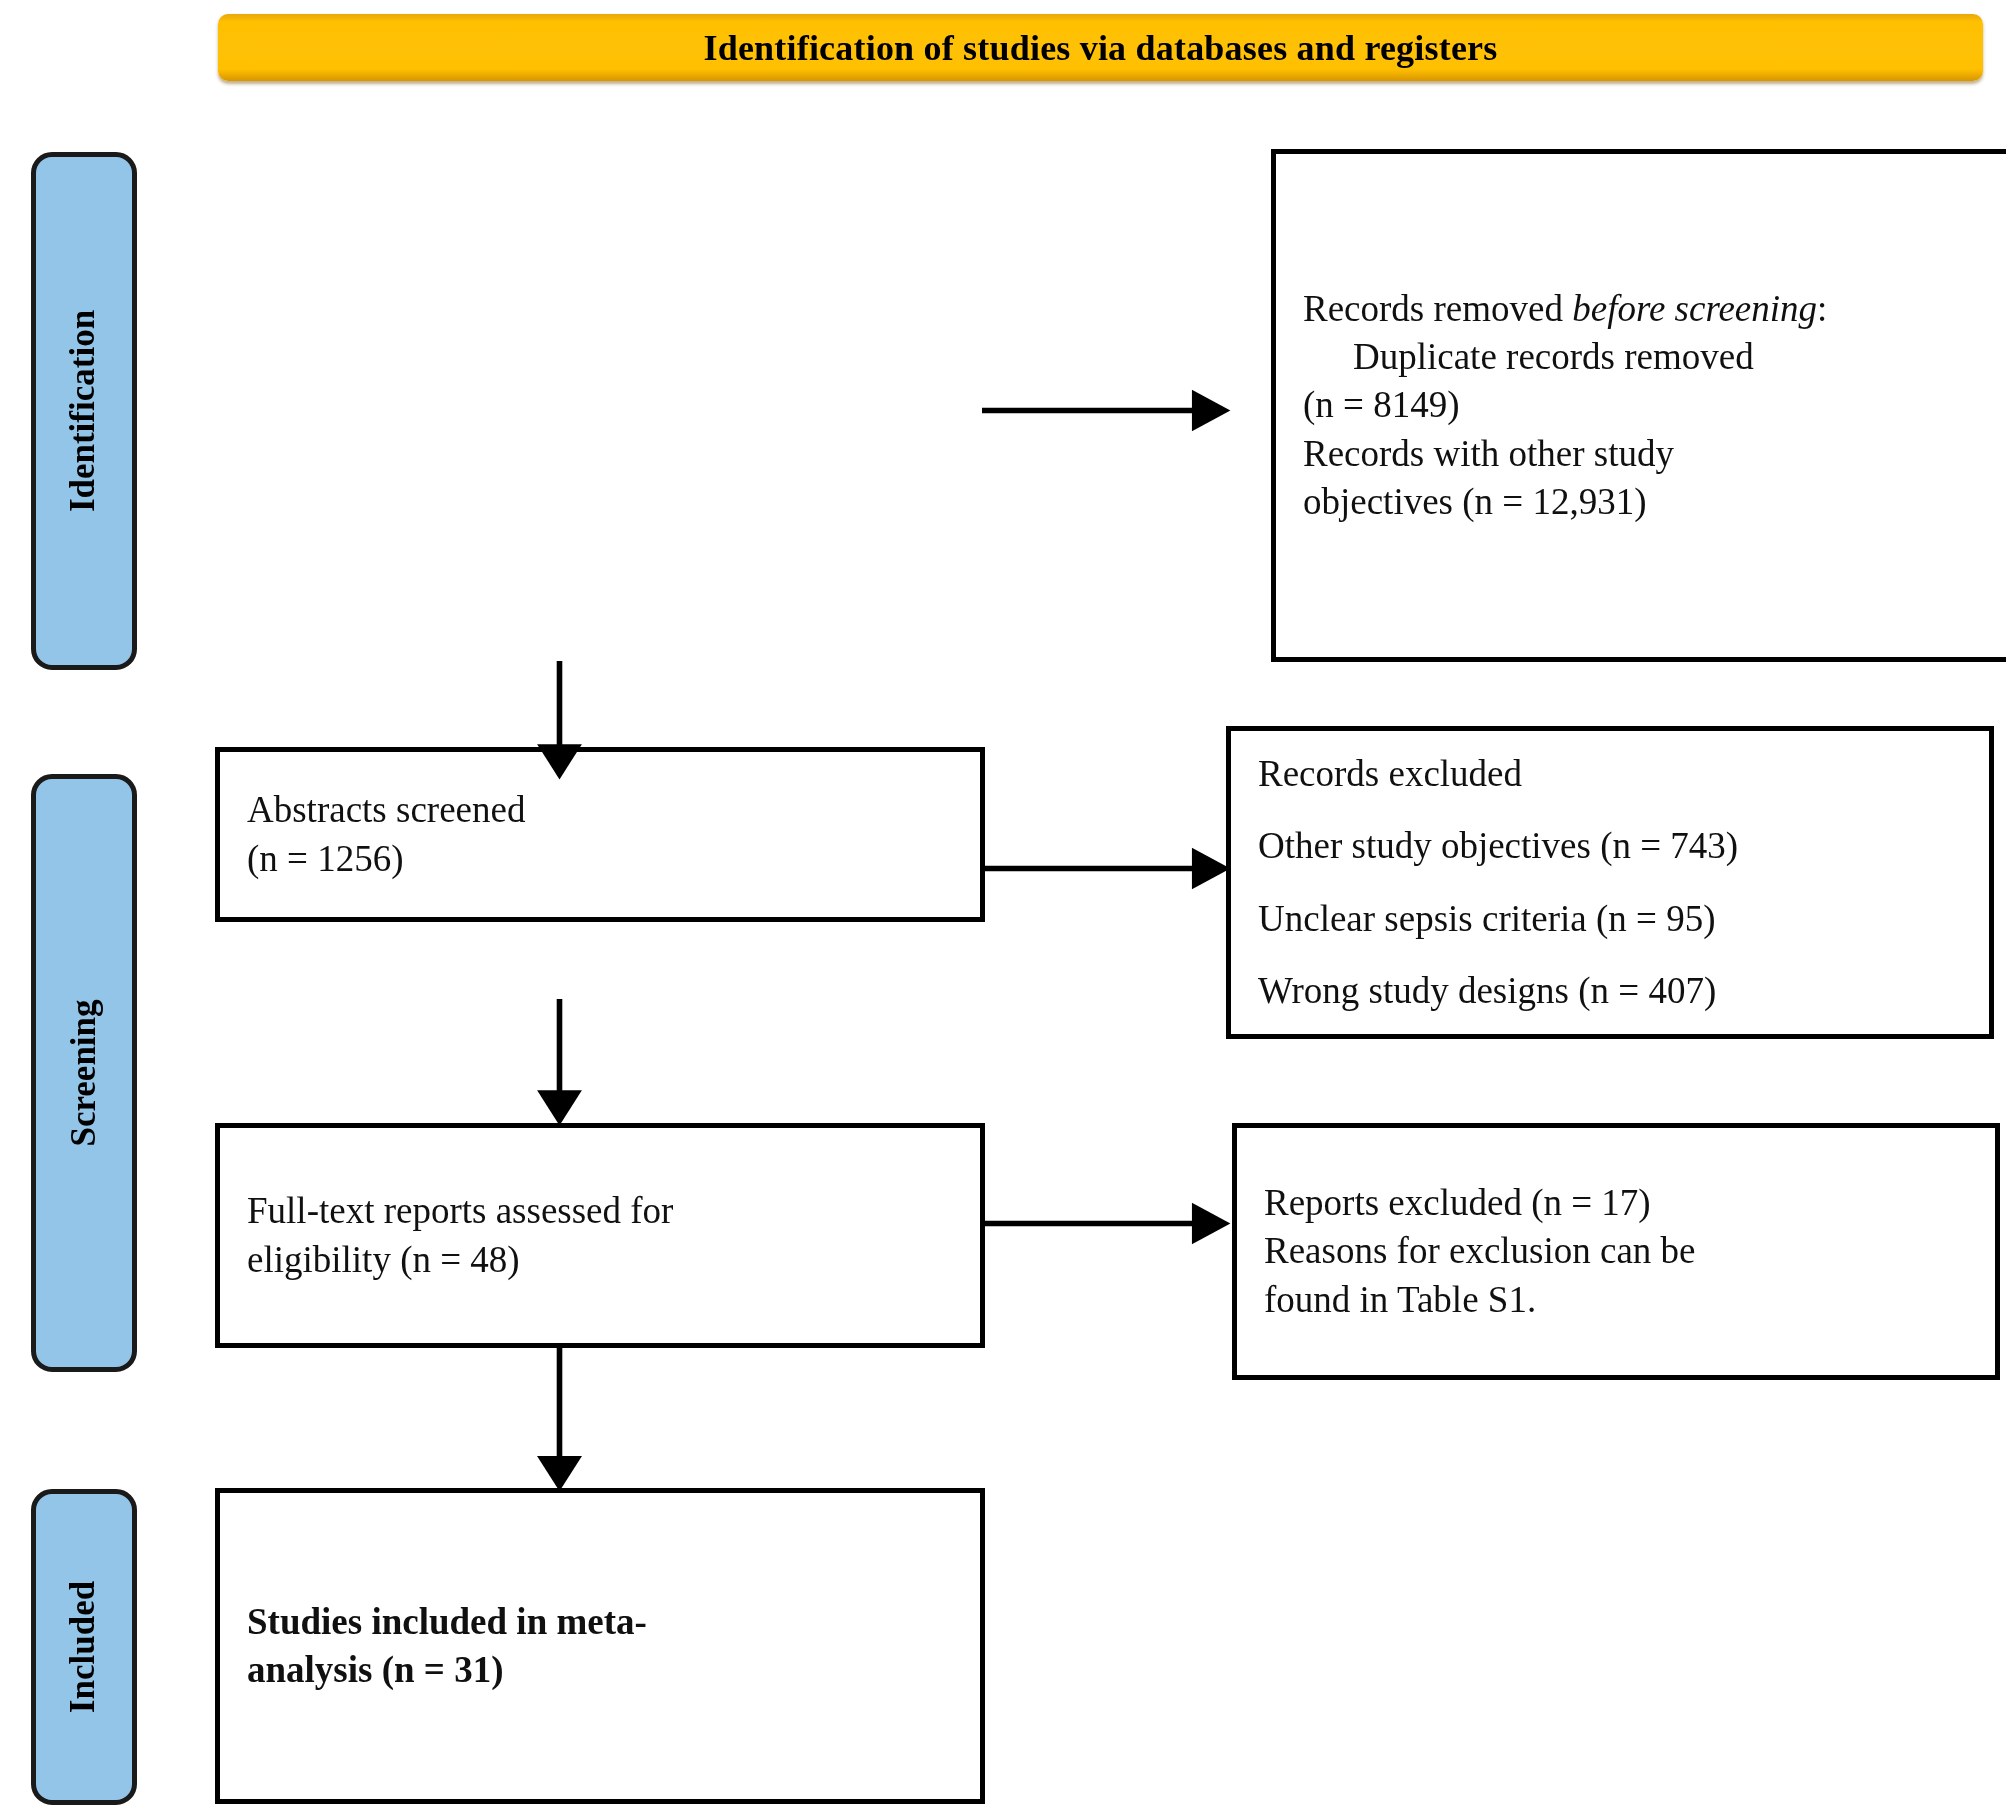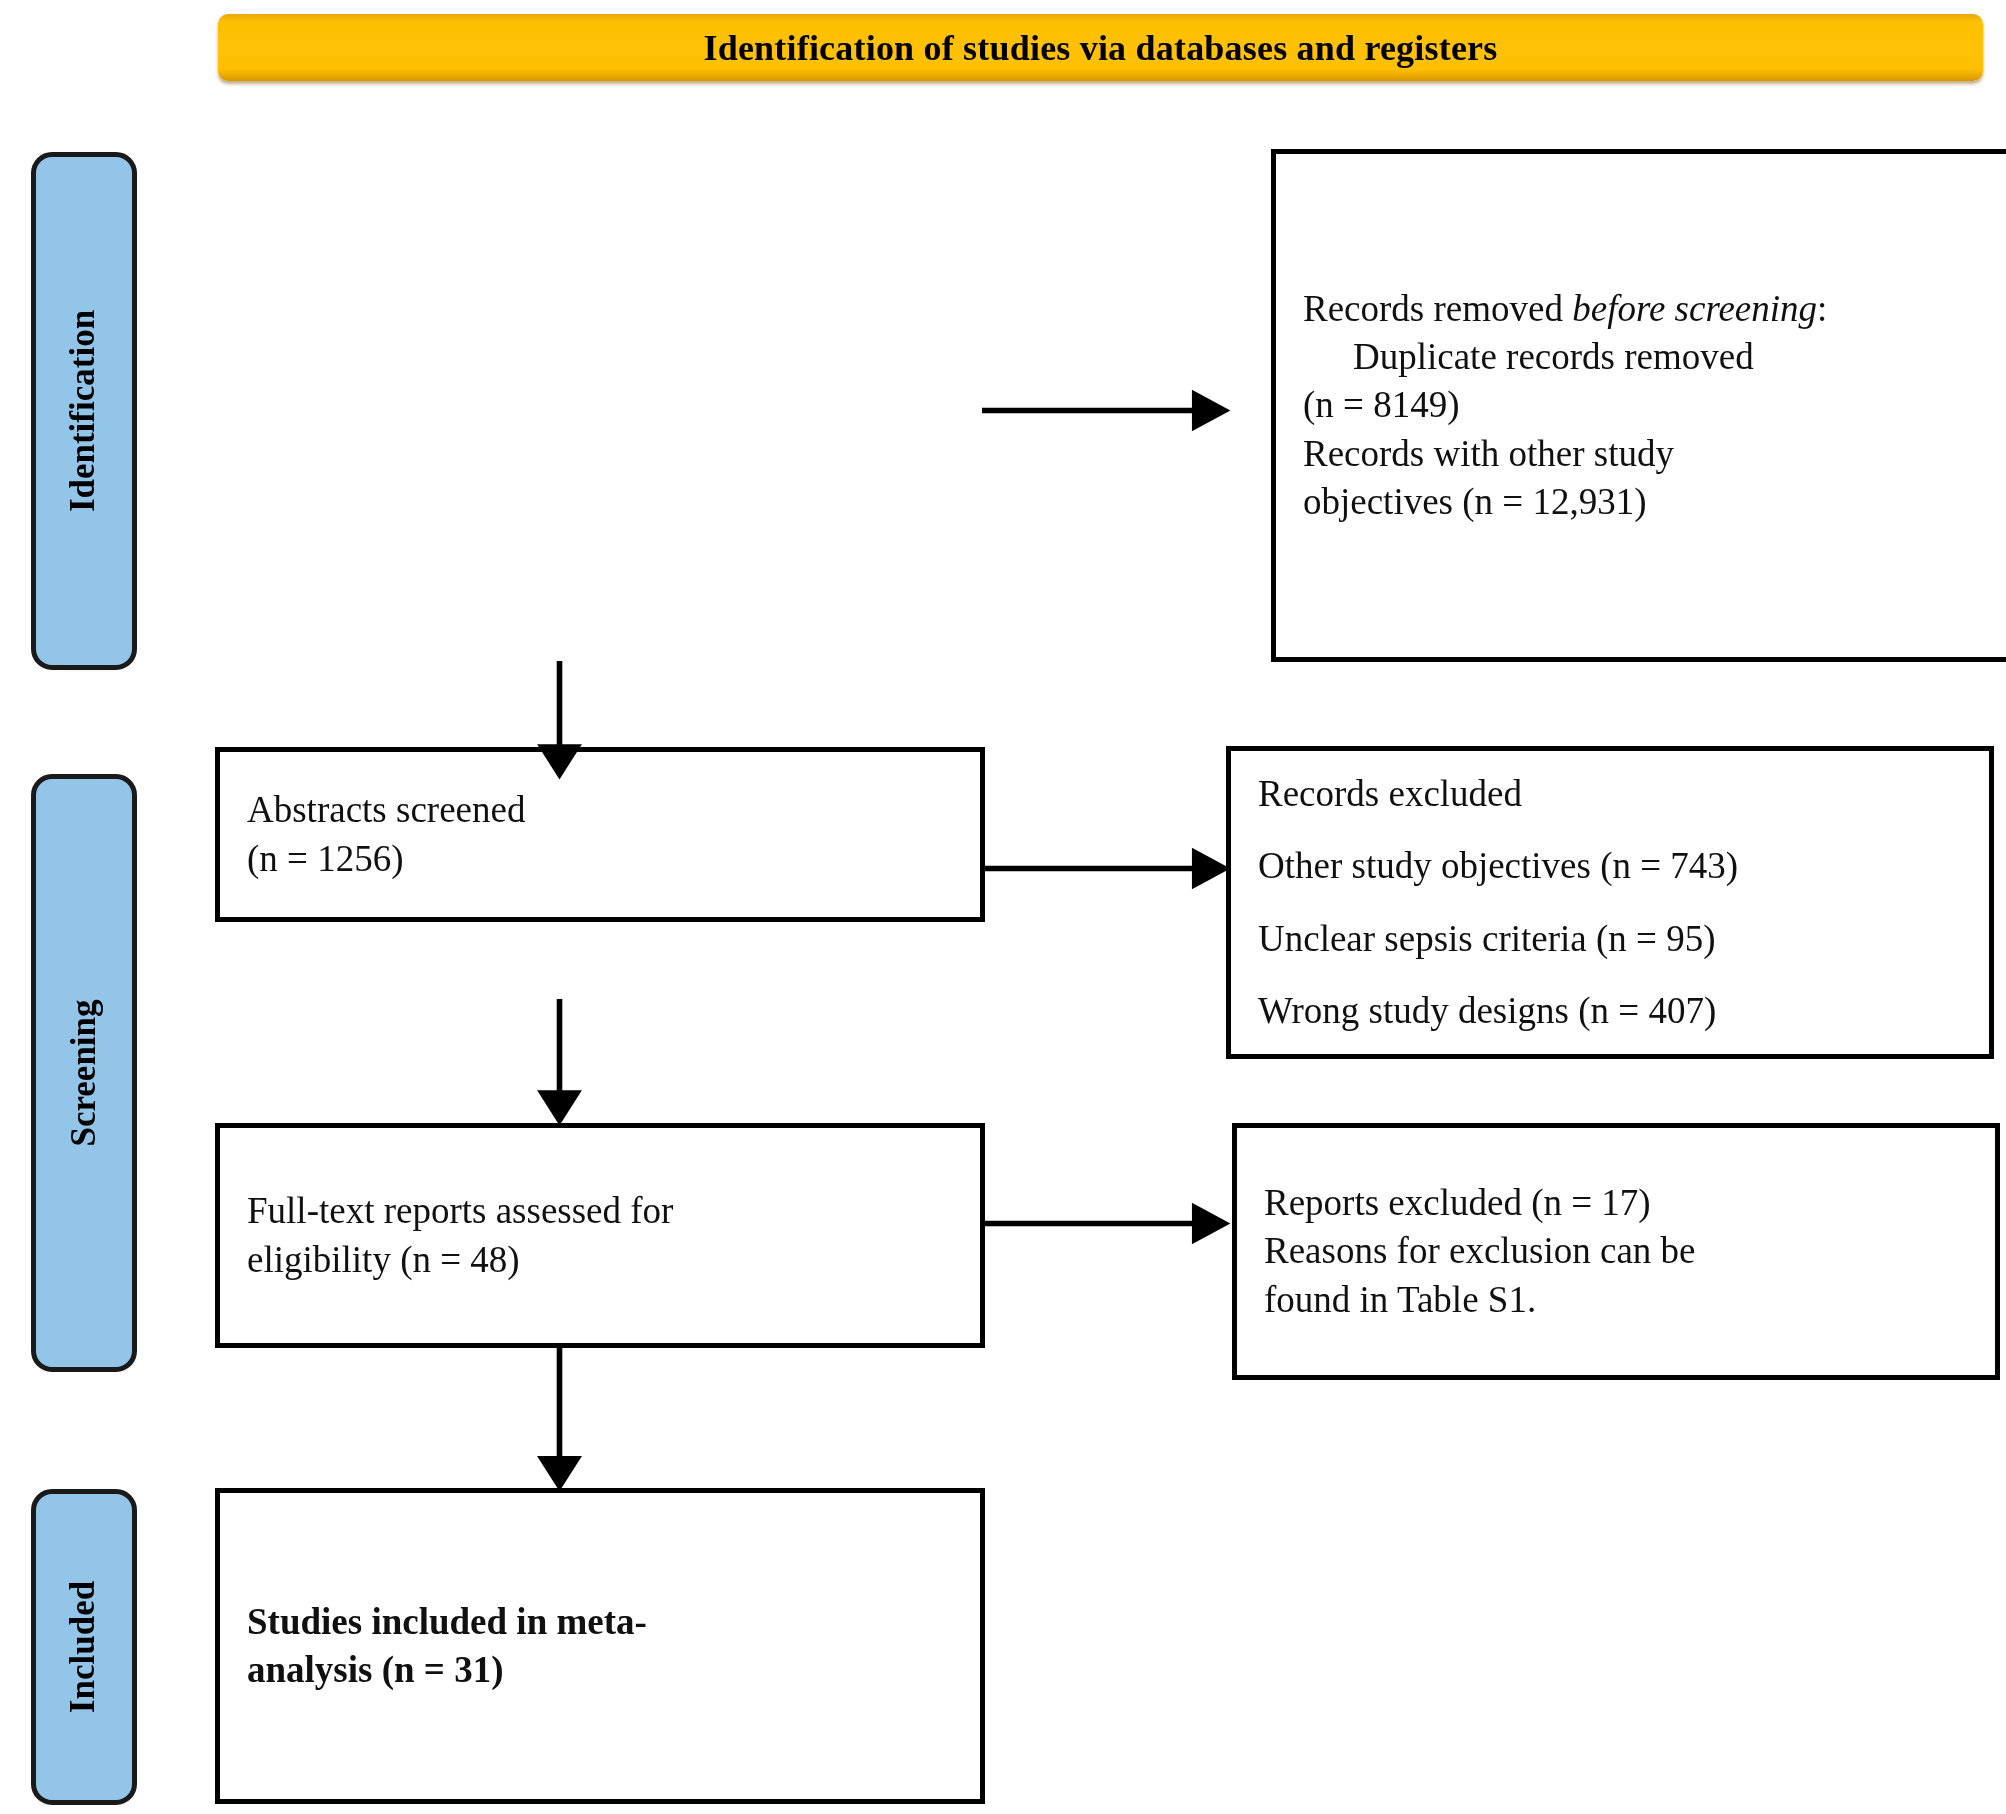--- a/index.html
+++ b/index.html
@@ -84,21 +84,21 @@
   .flow-box .line em { font-style: italic; }
 
   
   #box-records-identified { left: 215px; top: 158px;  width: 770px; height: 505px; }
   #box-abstracts-screened { left: 215px; top: 747px;  width: 770px; height: 175px; }
   #box-fulltext-assessed  { left: 215px; top: 1123px; width: 770px; height: 225px; }
   #box-studies-included   { left: 215px; top: 1488px; width: 770px; height: 316px; font-weight: bold; }
 
   
   #box-records-removed   { left: 1226px; top: 149px;  width: 768px; height: 513px; margin-left: 45px; }
-  #box-records-excluded  { left: 1226px; top: 746px;  width: 768px; height: 313px; gap: 24px; }
+  #box-records-excluded  { left: 1226px; top: 726px;  width: 768px; height: 313px; gap: 24px; }
   #box-reports-excluded  { left: 1226px; top: 1123px; width: 768px; height: 257px; margin-left: 6px; }
 
   
   .connector { position: absolute; }
   .connector svg { display: block; }
 
   #arrow-v-1 { left: 529px; top: 661px;  }
   #arrow-v-2 { left: 529px; top: 999px; }
   #arrow-v-3 { left: 529px; top: 1345px; }
   #arrow-h-1 { left: 982px; top: 380px;  }

